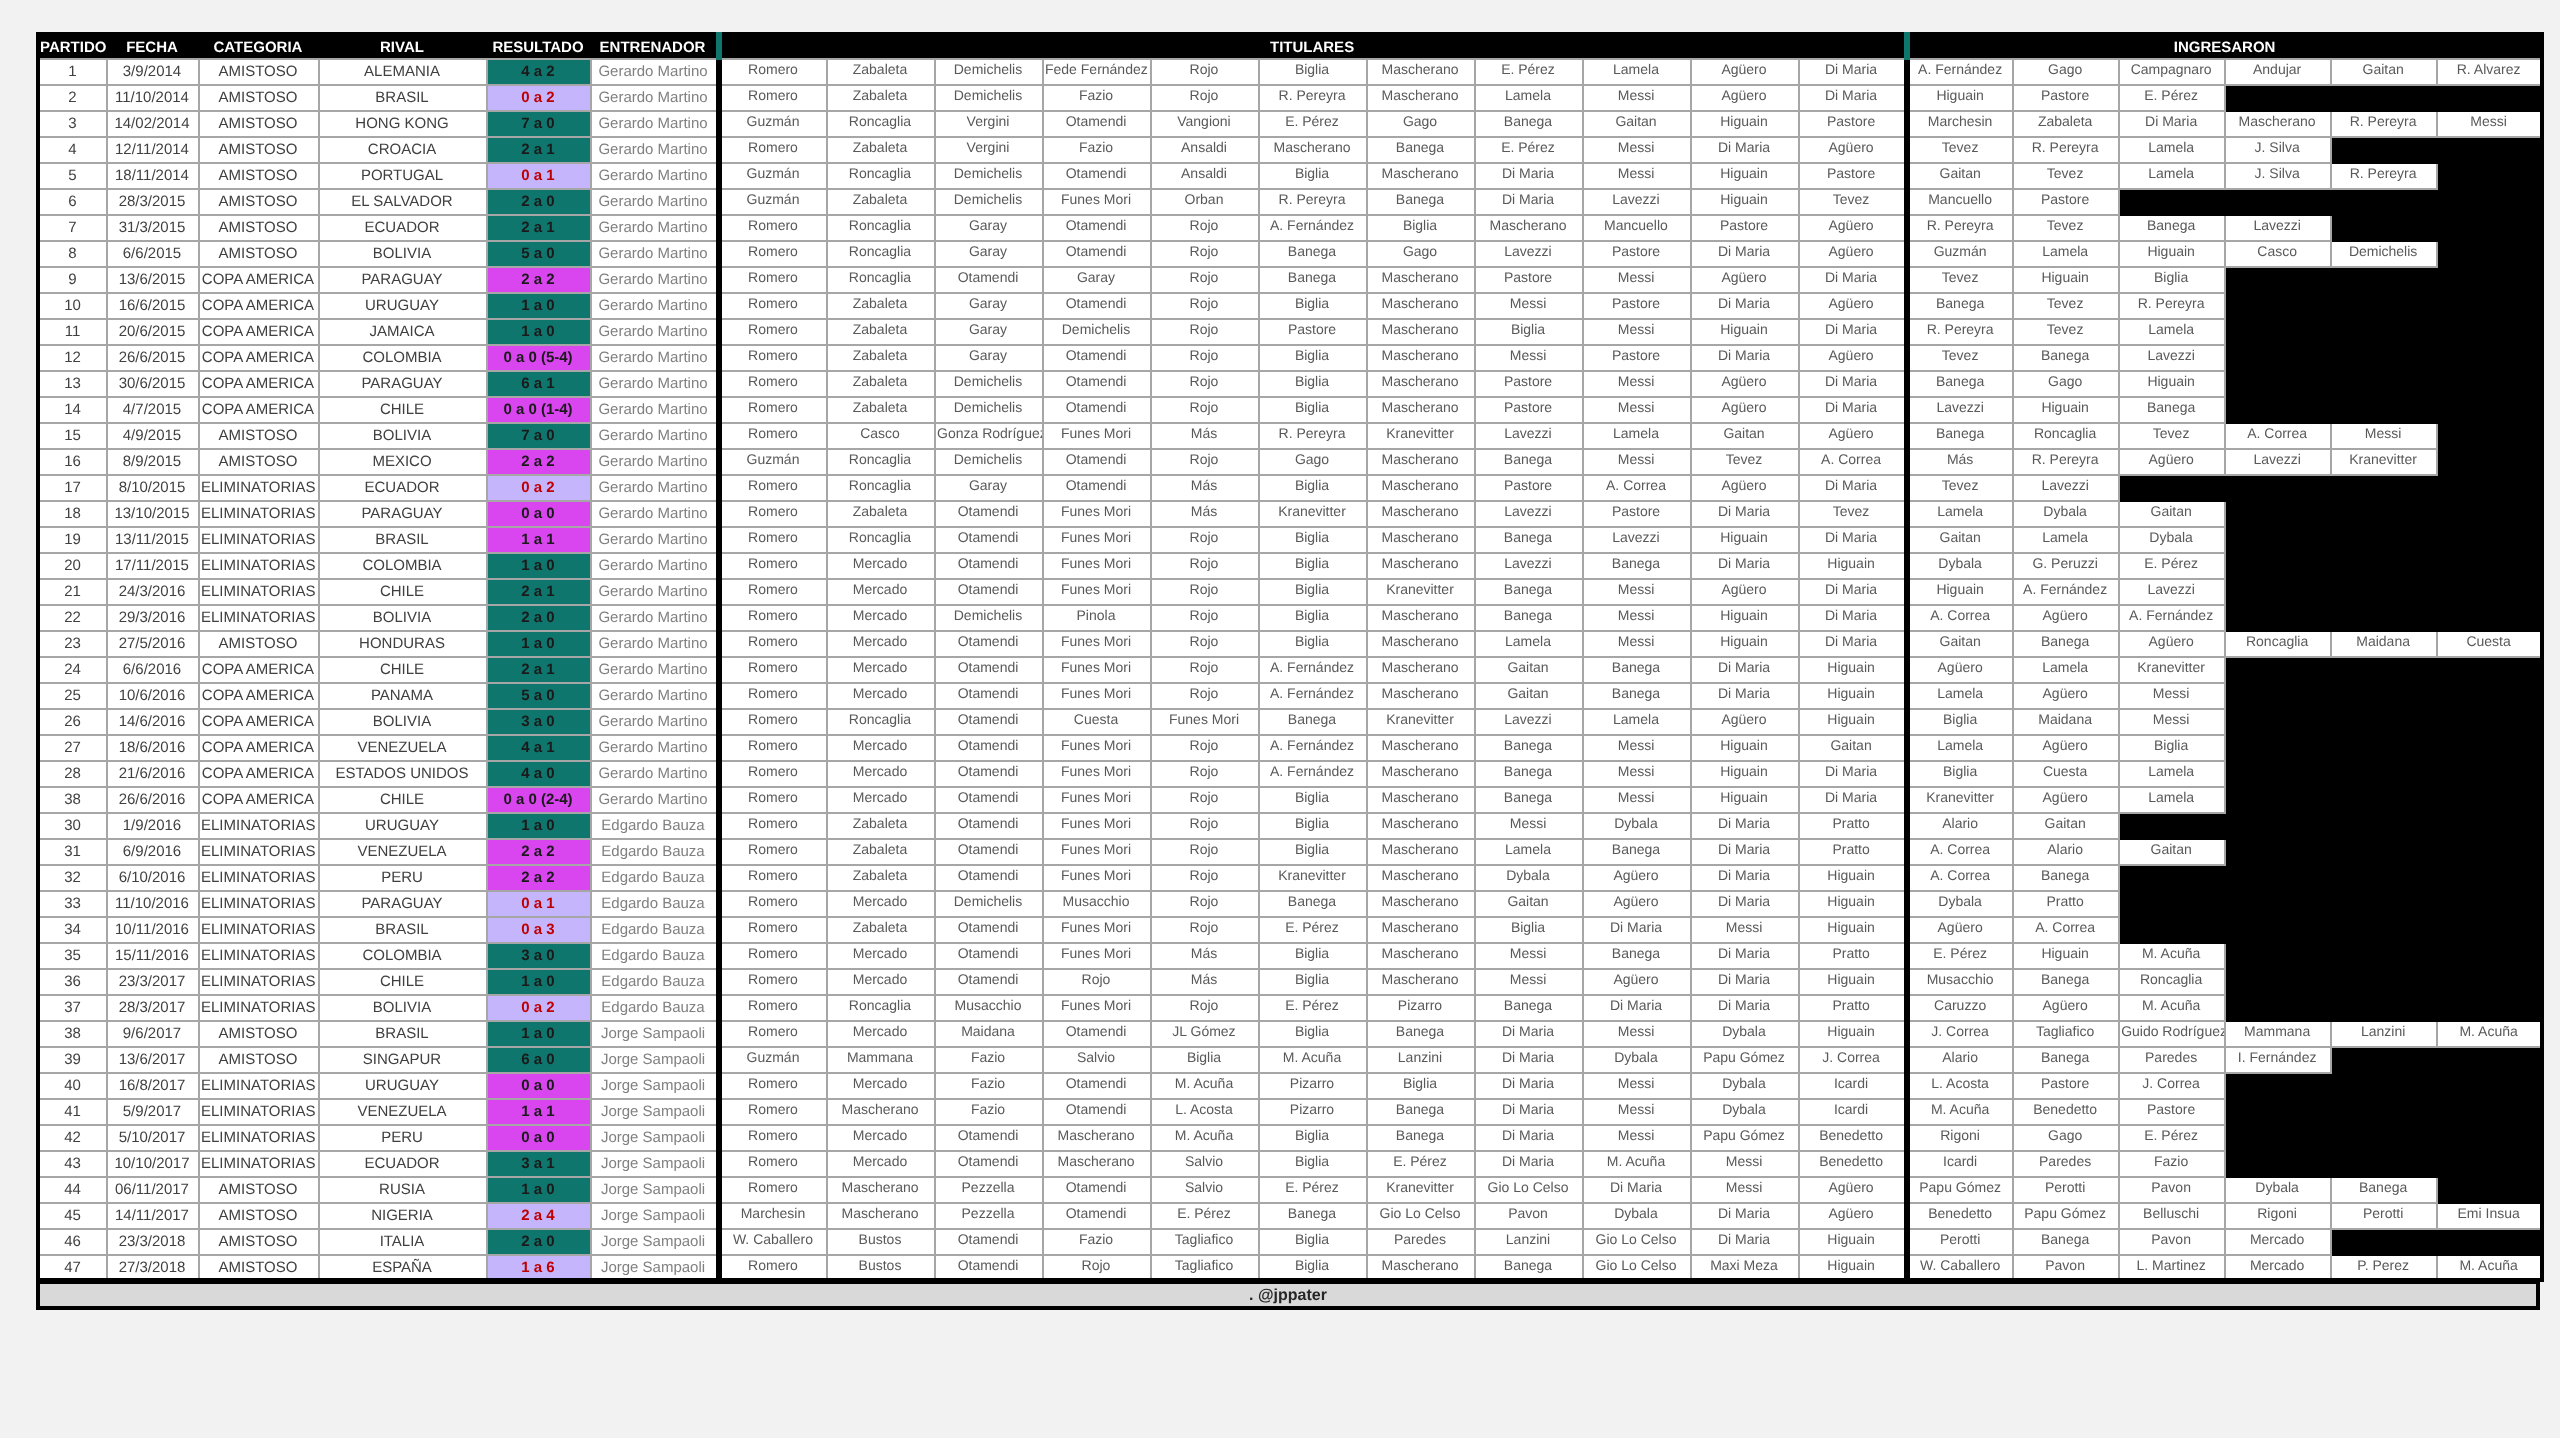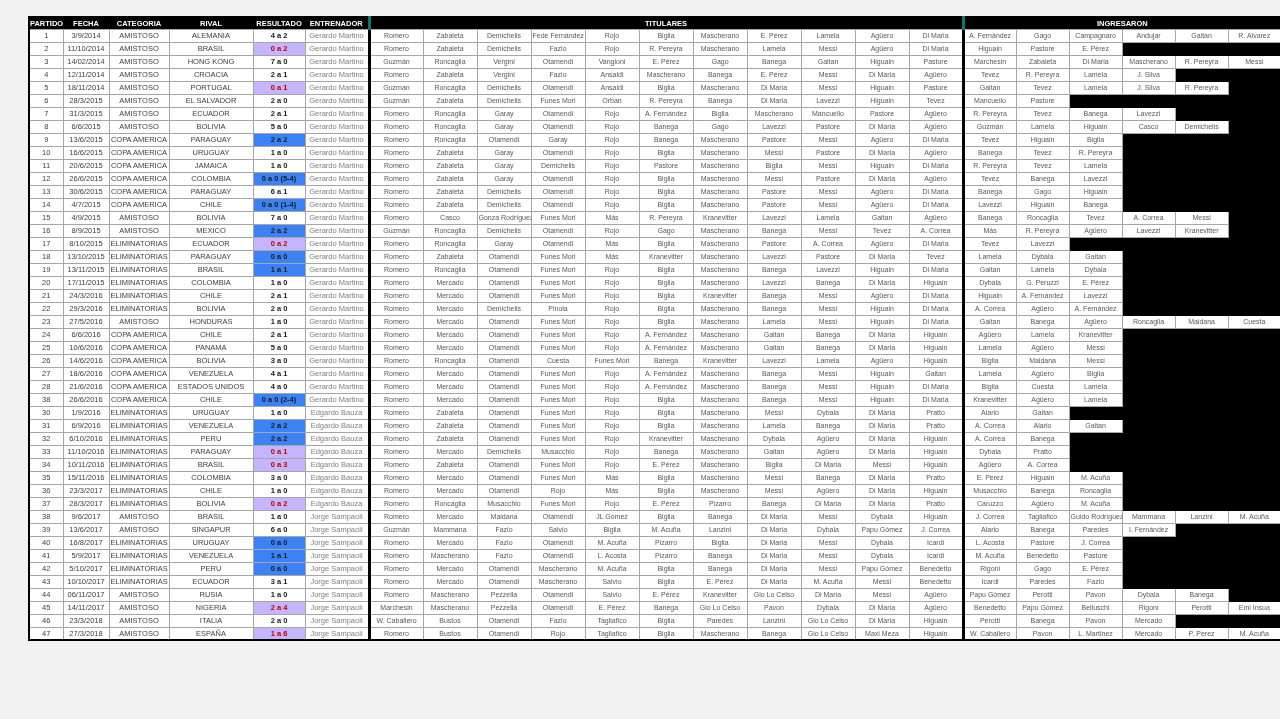--- a/index.html
+++ b/index.html
@@ -1,32 +1,32 @@
 <!DOCTYPE html>
 <html><head>
 <meta charset="utf-8">
 <style>
   * { margin:0; padding:0; box-sizing:border-box; }
   html,body { width:1280px; height:719px; background:#f2f2f2; overflow:hidden;
               font-family:"Liberation Sans","DejaVu Sans",sans-serif; }
-  .sheet { position:absolute; left:28px; top:16px; width:1252px; }
+  .sheet { position:absolute; left:18px; top:16px; width:1252px; }
   table { border-collapse:collapse; table-layout:fixed; width:1252px;
           background:#000; border:2px solid #000; }
   th { background:#000; color:#fff; font-size:7.5px; font-weight:bold;
        height:12px; text-align:center; white-space:nowrap; overflow:hidden; }
   td { background:#fff; border:1px solid #a6a6a6; font-size:7px; color:#595959;
        height:13px; text-align:center; white-space:nowrap; overflow:hidden;
        padding:0 1px; }
   td.c-num, td.c-fecha, td.c-cat, td.c-rival { color:#404040; font-size:7.5px; }
   td.c-coach { color:#808080; font-size:7.5px; }
   td.sep { border-left:3px solid #000; }
   th.sep { border-left:3px solid #0f766e; }
   td.c-res { font-weight:bold; font-size:7.5px; color:#1a1a1a; }
-  td.res-win  { background:#ffffff; }
-  td.res-draw { background:#3b82f6; }
+  td.res-win  { background:#0f766e; }
+  td.res-draw { background:#d946ef; }
   td.res-loss { background:#c4b5fd; color:#c00000; }
   td.empty { background:#000; border-color:#000; }
   .credit { width:1252px; background:#d9d9d9; border:2px solid #000; border-top:1px solid #000;
             height:14px; line-height:12px; text-align:center; font-size:8px;
             font-weight:bold; color:#262626; }
 </style>
 </head>
 <body>
 
 <div class="sheet">
@@ -1224,13 +1224,16 @@
           <td class="c-player">Higuain</td>
           <td class="c-player sep">W. Caballero</td>
           <td class="c-player">Pavon</td>
           <td class="c-player">L. Martinez</td>
           <td class="c-player">Mercado</td>
           <td class="c-player">P. Perez</td>
           <td class="c-player">M. Acuña</td>
         </tr>
       </tbody>
   </table>
+  <div class="credit">
+    <span>. @jppater</span>
+  </div>
 </div>
 
 </body></html>

